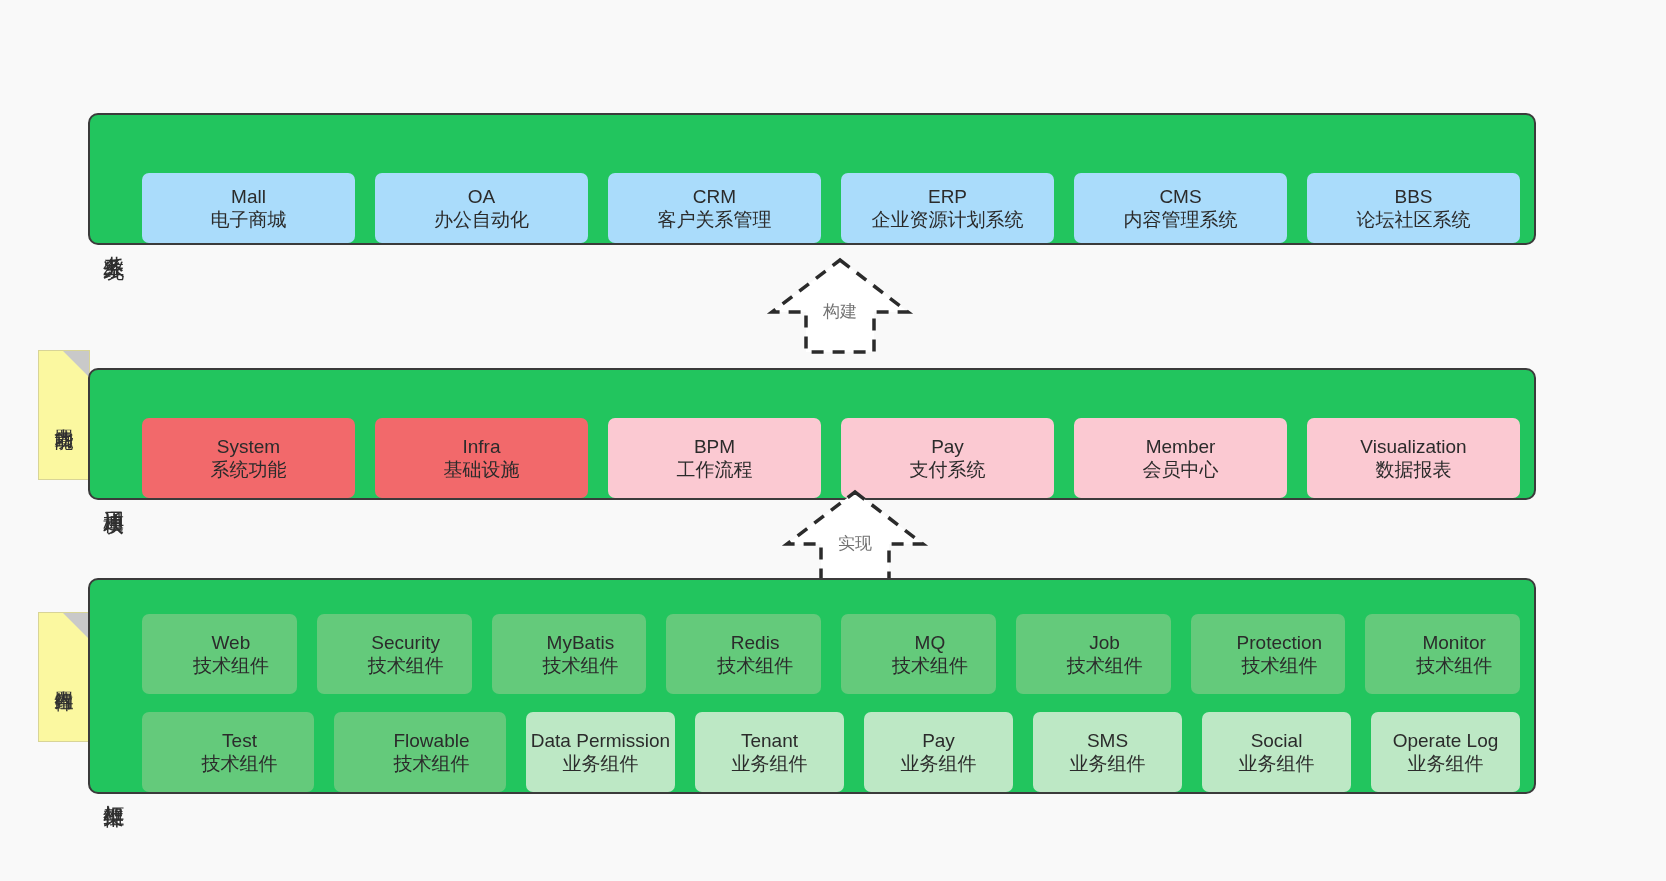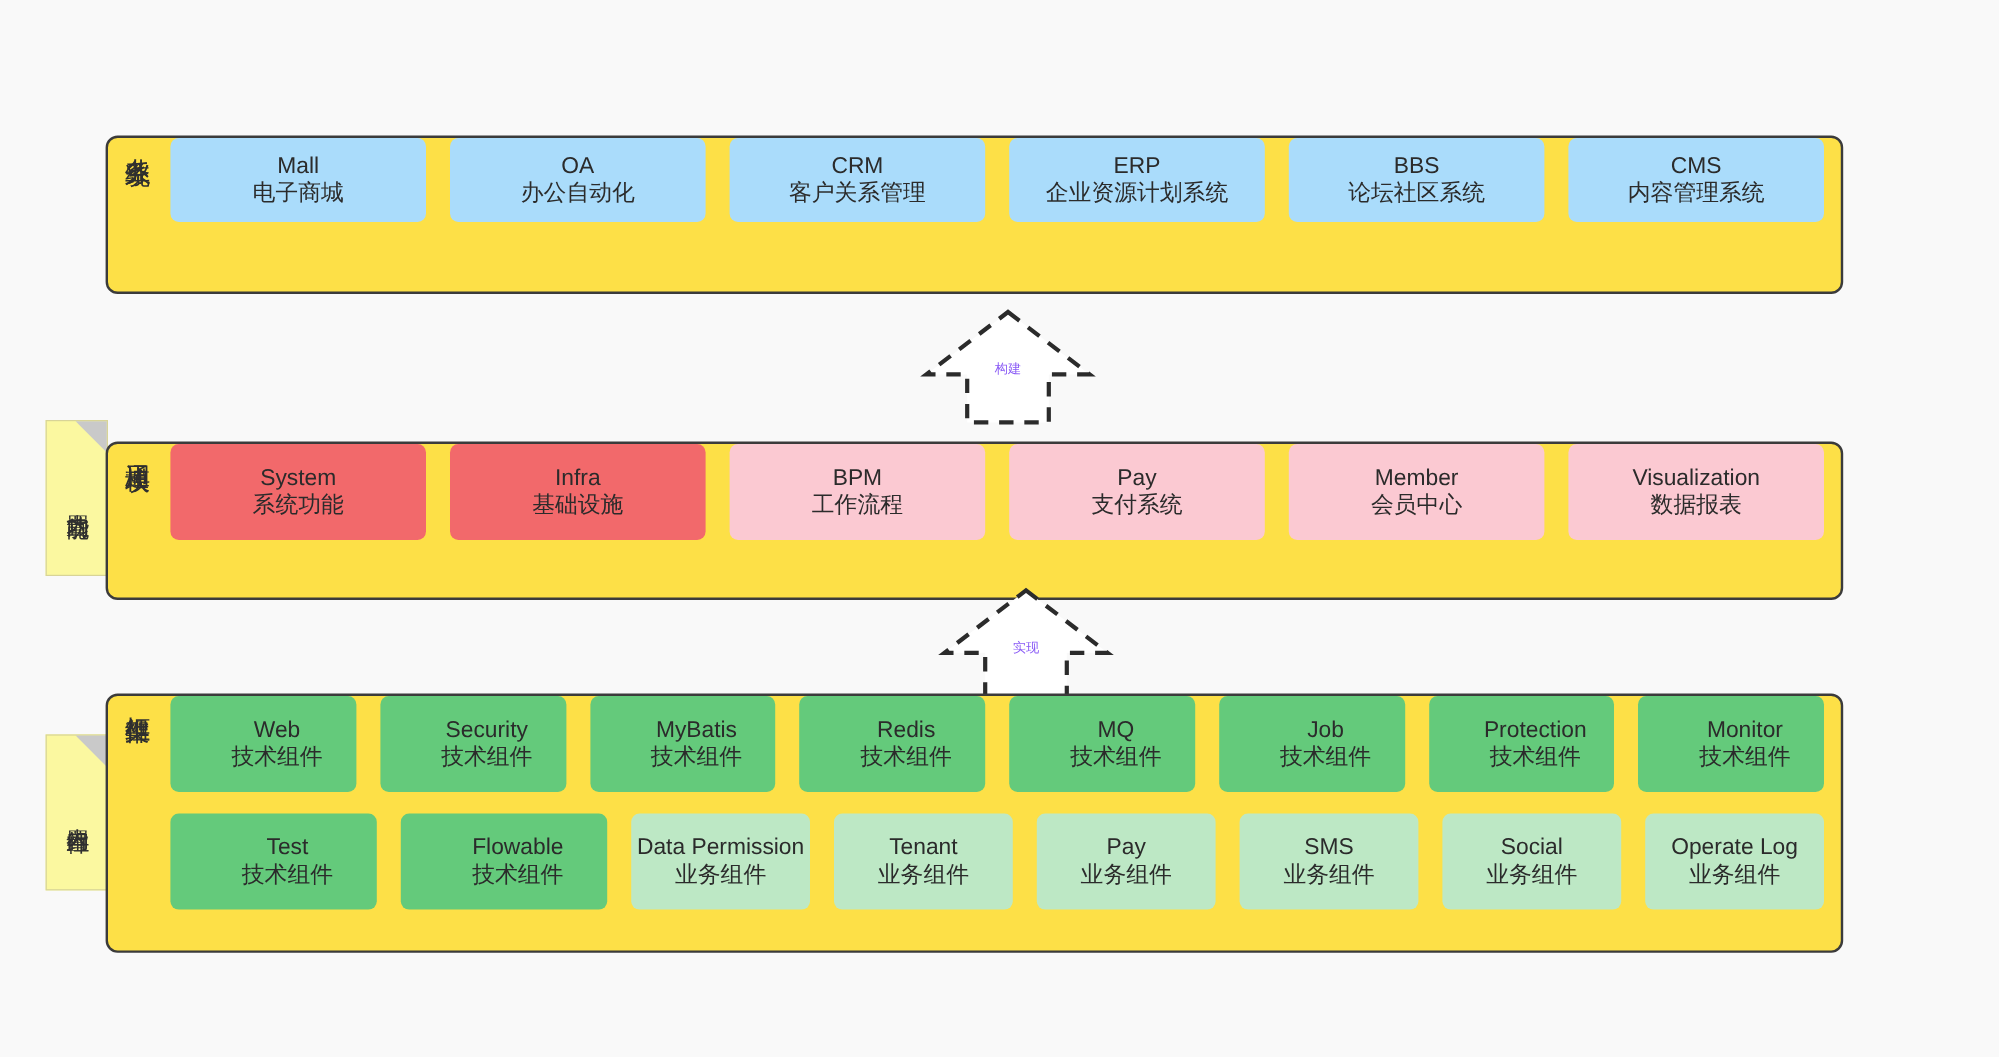--- a/index.html
+++ b/index.html
@@ -19,26 +19,26 @@
   #canvas {
     position: absolute;
     left: 0; top: 0;
     width: 1666px;
     height: 881px;
   }
 
   
   .layer {
     position: absolute;
-    background: #fde047;
+    background: #22c55e;
     border: 2px solid #3b3b3b;
     border-radius: 10px;
     box-sizing: border-box;
     display: flex;
-    align-items: flex-start;
+    align-items: flex-end;
   }
   .layer-title {
     width: 48px;
     flex: 0 0 48px;
     display: flex;
     align-items: center;
     justify-content: center;
     font-size: 21px;
     line-height: 1.12;
     letter-spacing: 1px;
@@ -131,22 +131,22 @@
     position: absolute;
     width: 170px;
     height: 100px;
   }
   .arrow svg { display: block; width: 100%; height: 100%; }
   .arrow-label {
     position: absolute;
     left: 0; right: 0;
     top: 44px;
     text-align: center;
-    font-size: 11px;
-    color: #8b5cf6;
+    font-size: 17px;
+    color: #737373;
     user-select: none;
     pointer-events: none;
   }
   #arrow-build    { left: 755px; top: 256px; }
   #arrow-implement{ left: 770px; top: 488px; }
 </style>
 </head>
 <body>
 
 <div id="canvas">
@@ -165,26 +165,26 @@
         </div>
         <div class="cell c-blue">
           <span class="en">CRM</span>
           <span class="cn">客户关系管理</span>
         </div>
         <div class="cell c-blue">
           <span class="en">ERP</span>
           <span class="cn">企业资源计划系统</span>
         </div>
         <div class="cell c-blue">
+          <span class="en">CMS</span>
+          <span class="cn">内容管理系统</span>
+        </div>
+        <div class="cell c-blue">
           <span class="en">BBS</span>
           <span class="cn">论坛社区系统</span>
-        </div>
-        <div class="cell c-blue">
-          <span class="en">CMS</span>
-          <span class="cn">内容管理系统</span>
         </div>
       </div>
     </div>
   </div>
 
   <div class="arrow" id="arrow-build">
     <svg viewBox="0 0 170 100" xmlns="http://www.w3.org/2000/svg">
       <path d="M 85 4 L 153 56 L 119 56 L 119 96 L 51 96 L 51 56 L 17 56 Z" fill="#ffffff" stroke="#2b2b2b" stroke-width="3.5" stroke-dasharray="12,9" stroke-linejoin="miter"></path>
     </svg>
     <div class="arrow-label">构建</div>

